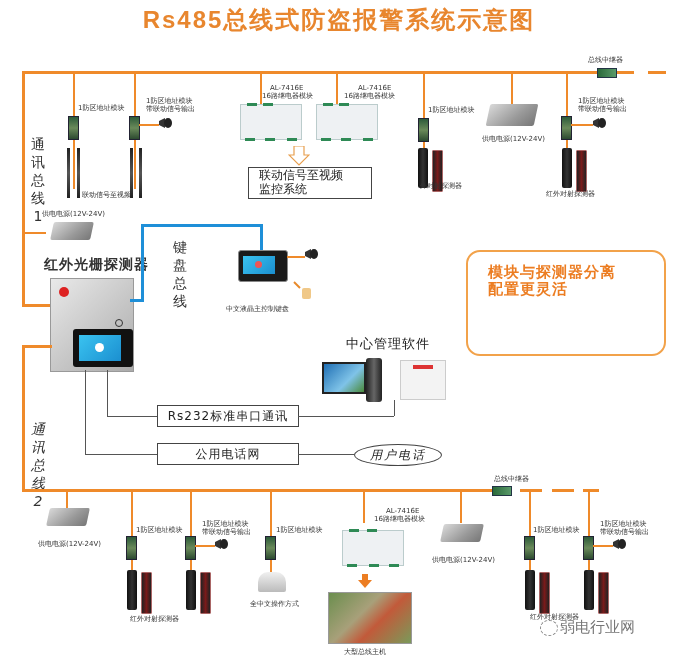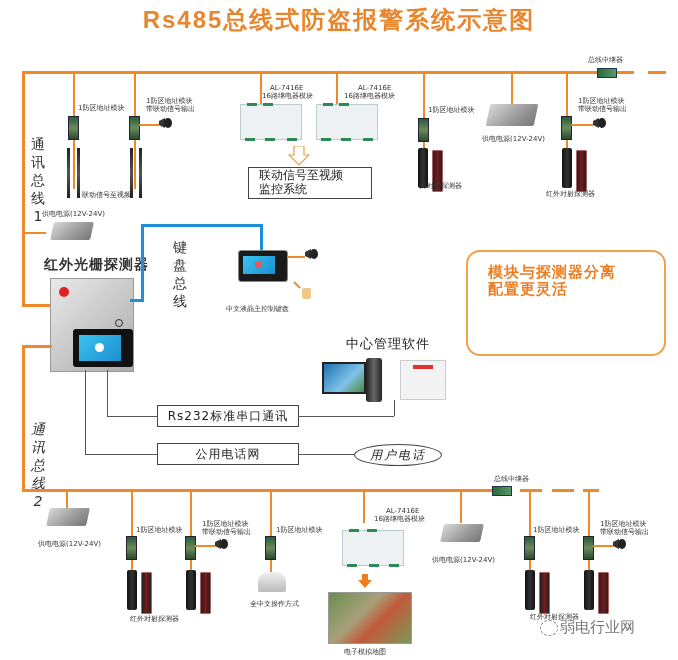--- a/index.html
+++ b/index.html
@@ -234,21 +234,21 @@
   <div class="tb" style="left:6px;top:-2px;"></div>
     <div class="tb" style="left:24px;top:-2px;"></div>
   <div class="tb" style="left:4px;bottom:-2px;"></div>
     <div class="tb" style="left:26px;bottom:-2px;"></div>
     <div class="tb" style="left:46px;bottom:-2px;"></div>
 </div>
 <svg class="abs" style="left:358px;top:574px;" width="14" height="14" viewBox="0 0 14 14">
     <polygon points="4,0 10,0 10,6 14,6 7,14 0,6 4,6" fill="#ec7d22"></polygon>
   </svg>
 <div class="map"></div>
-<div class="lbl" style="left:344px;top:648px;">电子模拟地图</div>
+<div class="lbl" style="left:344px;top:648px;">大型总线主机</div>
 
 <div class="wire" style="left:460px;top:489px;width:2px;height:34px;"></div>
 <div class="psu" style="left:442px;top:524px;width:40px;height:18px;"></div>
 <div class="lbl" style="left:432px;top:556px;">供电电源(12V-24V)</div>
 
 <div class="wire" style="left:529px;top:489px;width:2px;height:82px;"></div>
 <div class="lbl" style="left:533px;top:526px;">1防区地址模块</div>
 <div class="module" style="left:524px;top:536px;"></div>
 <div class="detector-black" style="left:525px;top:570px;"></div>
 <div class="detector-red" style="left:539px;top:572px;"></div>

